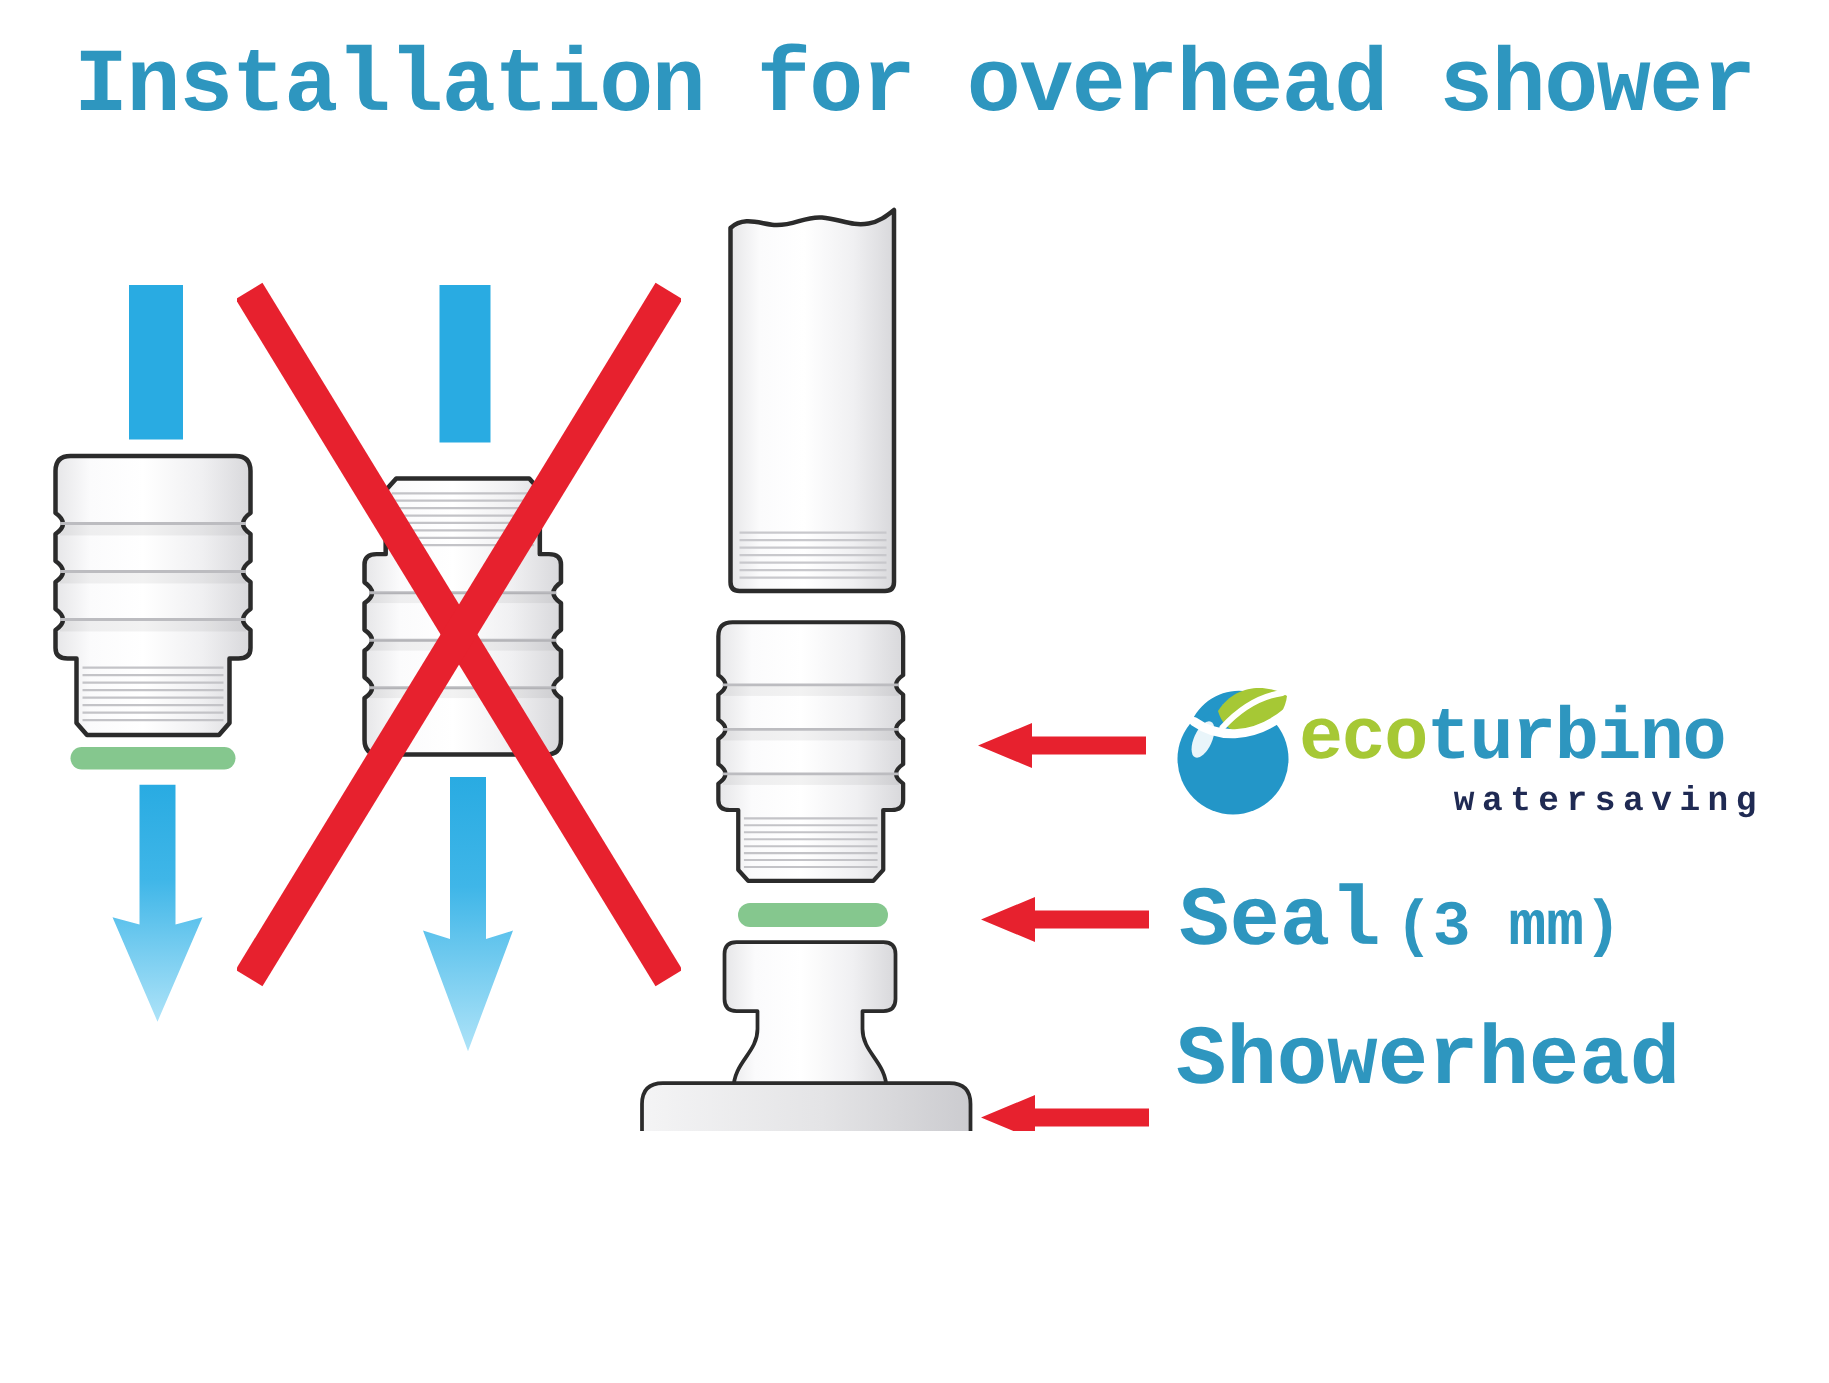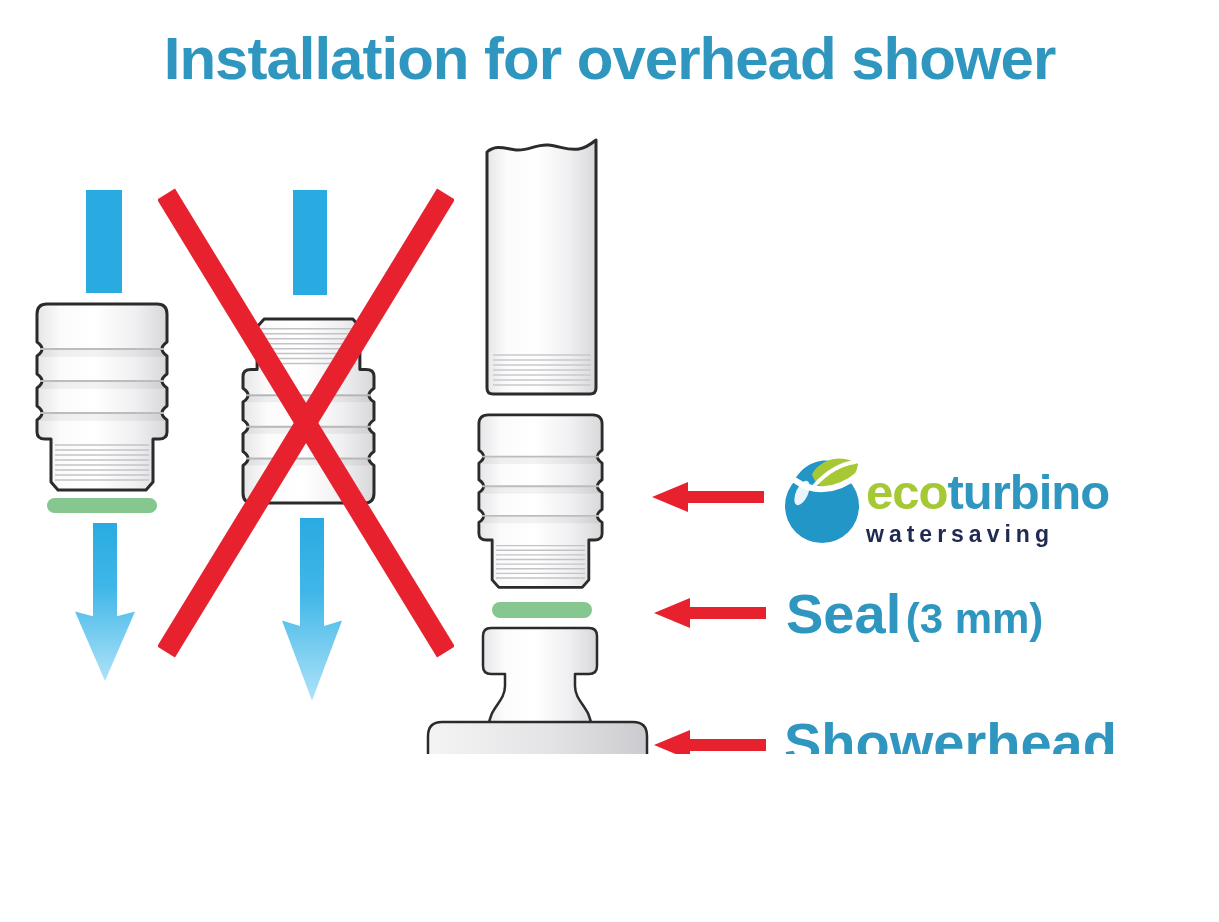--- a/index.html
+++ b/index.html
@@ -1,33 +1,33 @@
 <!DOCTYPE html>
 <html style="--heading-blue: #2E96BF; --brand-green: #A6C835; --brand-navy: #1F2A53; --alert-red: #E7212E; --water-blue: #29ABE2; --water-light: #AEE3F8; --seal-green: #85C78E;"><head>
 <meta charset="utf-8">
 <style>
   html,body{margin:0;padding:0;background:#ffffff;}
   .stage{
     position:relative;width:1219px;height:754px;overflow:hidden;
-    background:#ffffff;font-family:Liberation Sans, sans-serif;
+    background:#ffffff;font-family:Liberation Mono, monospace;
   }
   .abs{position:absolute;}
   .page-title{
     position:absolute;top:24px;left:0;width:100%;margin:0;
     text-align:center;font-weight:bold;font-size:60px;letter-spacing:-1px;
     color:var(--heading-blue,#2E96BF);
   }
   .water-bar{position:absolute;background:var(--water-blue,#29ABE2);}
   .seal-bar{position:absolute;background:var(--seal-green,#85C78E);border-radius:8px;}
   .brand-text{position:absolute;left:866px;top:468px;width:310px;line-height:1;}
   .brand-name{font-weight:bold;font-size:49px;letter-spacing:-1px;white-space:nowrap;}
   .brand-eco{color:var(--brand-green,#A6C835);}
   .brand-turbino{color:var(--heading-blue,#2E96BF);}
   .brand-tagline{
-    margin-top:6px;font-weight:bold;font-size:23px;
+    margin-top:6px;text-align:right;font-weight:bold;font-size:23px;
     letter-spacing:5px;color:var(--brand-navy,#1F2A53);
   }
   .callout{position:absolute;color:var(--heading-blue,#2E96BF);font-weight:bold;white-space:nowrap;line-height:1;}
   .callout .big{font-size:56px;}
   .callout .small{font-size:42px;}
   .plate{
     position:absolute;left:48px;top:815px;width:989px;height:63px;
     border:3px solid #2b2b2b;border-radius:28px;
     background:linear-gradient(95deg,#f8f8f9 0%,#eeeeef 40%,#c9c9cd 100%);
   }
@@ -218,21 +218,21 @@
 
   <div class="callout" style="left:786px;top:586px;">
     <span class="big">Seal</span>
     <span class="small">(3 mm)</span>
   </div>
 
   <svg class="abs" style="left:654px;top:729px;" width="114" height="32" viewBox="0 0 114 32">
     <path d="M 0 16 L 36 1 L 36 10 H 112 V 22 H 36 L 36 31 Z" fill="var(--alert-red,#E7212E)"></path>
   </svg>
 
-  <div class="callout" style="left:784px;top:715px;">
+  <div class="callout" style="left:784px;top:679px;">
     <span class="big">Showerhead</span>
   </div>
 
   <svg class="abs" style="left:158px;top:188px;" width="296" height="472" viewBox="0 0 296 472">
     <line x1="8" y1="6" x2="288" y2="464" stroke="var(--alert-red,#E7212E)" stroke-width="21"></line>
     <line x1="288" y1="6" x2="8" y2="464" stroke="var(--alert-red,#E7212E)" stroke-width="21"></line>
   </svg>
 
 </div>
 

